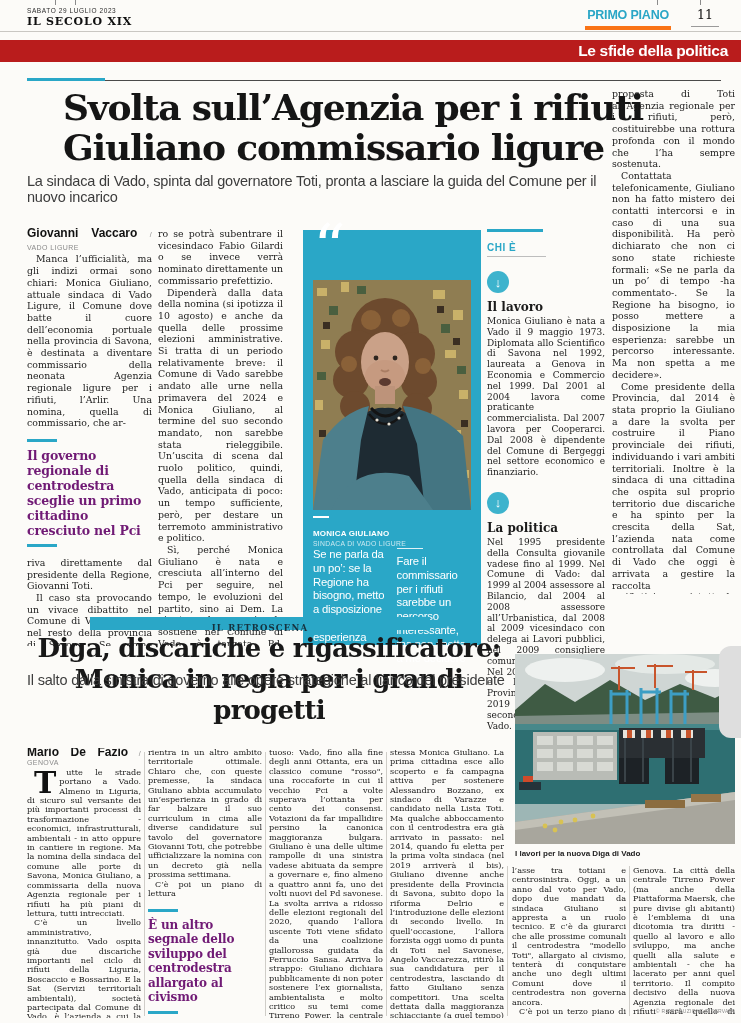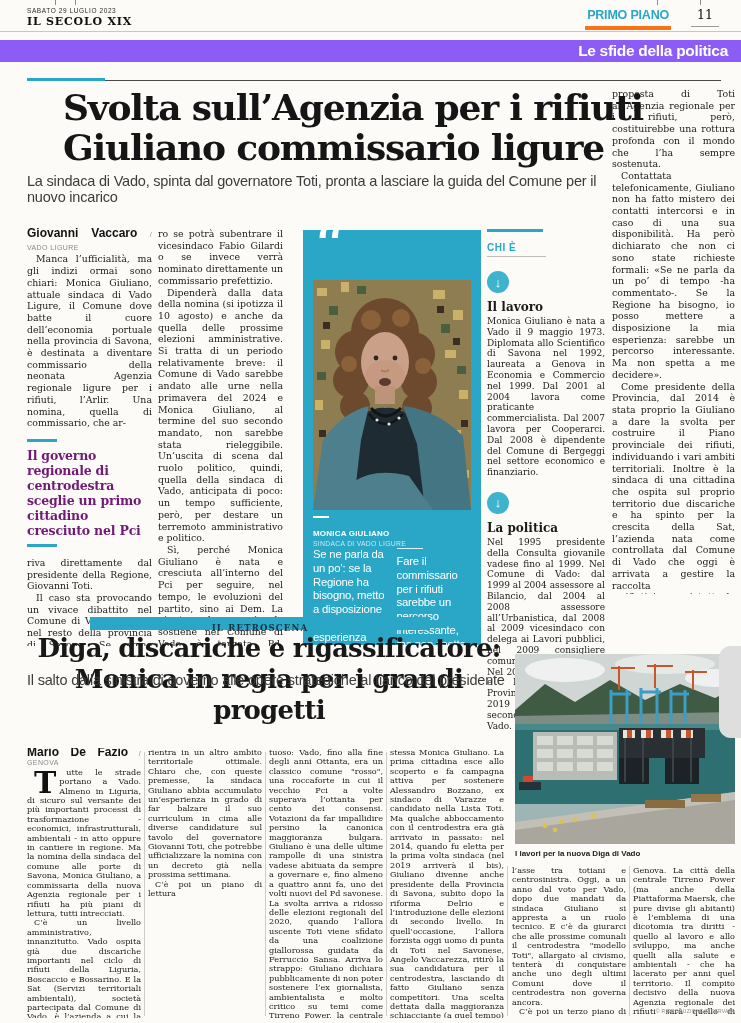--- a/index.html
+++ b/index.html
@@ -16,21 +16,21 @@
   
   .tick{position:absolute;top:0;width:1px;height:5px;background:#8b8b8b;}
   .date-line{left:27px;top:7px;font-size:6.5px;letter-spacing:.6px;color:#2b2b2b;font-family:"Liberation Sans",sans-serif;}
   .masthead{left:27px;top:15px;font-size:11px;font-weight:bold;letter-spacing:.8px;color:#101010;}
   .section-label{right:70px;top:8px;font-size:12.5px;font-weight:bold;letter-spacing:-.2px;color:#2aa6c6;
     font-family:"Liberation Sans",sans-serif;border-bottom:4px solid #f97316;padding:0 2px 4px 2px;}
   .page-number{right:22px;top:7px;font-size:12.5px;color:#111;border-bottom:1px solid #9a9a9a;padding:0 6px 4px 6px;}
   .head-rule{left:0;top:31px;width:741px;height:1px;background:#c9c7c2;}
 
   
-  .banner{left:0;top:40px;width:741px;height:22px;background:#8b5cf6;}
+  .banner{left:0;top:40px;width:741px;height:22px;background:#b91c1c;}
   .banner span{position:absolute;right:13px;top:2px;color:#fff;font-weight:bold;font-size:15.5px;letter-spacing:-.3px;
     font-family:"Liberation Sans",sans-serif;}
 
   
   .kicker-rule{left:27px;top:80px;width:694px;height:1px;background:#4a4a4a;}
   .kicker-accent{left:27px;top:78px;width:78px;height:3px;background:#2aa7c7;}
   .h1{left:27px;top:87px;width:585px;font-weight:bold;color:#151515;
     font-size:36px;line-height:40px;letter-spacing:-1.2px;margin-left:36px;}
   .standfirst1{left:27px;top:173px;width:585px;font-size:14.5px;color:#3c3c3c;letter-spacing:-.2px;
     font-family:"Liberation Sans",sans-serif;}
@@ -353,20 +353,25 @@
 
 <div class="abs bodycol-sm col-b1">
   <p class="byline"><b>Mario De Fazio</b> <i>/ GENOVA</i></p>
   <p><span class="dropcap">T</span><span>utte le strade portano a Vado. Almeno in Liguria, di sicuro sul versante dei più importanti processi di trasformazione - economici, infrastrutturali, ambientali - in atto oppure in cantiere in regione. Ma la nomina della sindaca del comune alle porte di Savona, Monica Giuliano, a commissaria della nuova Agenzia regionale per i rifiuti ha più piani di lettura, tutti intrecciati.</span></p>
   <p>C’è un livello amministrativo, innanzitutto. Vado ospita già due discariche importanti nel ciclo di rifiuti della Liguria, Boscaccio e Bossarino. E la Sat (Servizi territoriali ambientali), società partecipata dal Comune di Vado, è l’azienda a cui la Provincia di Savona ha affidato la gestione della raccolta rifiuti nella stragrande maggioranza dei Comuni savonesi, fatta eccezione per il capoluogo che</p>
 </div>
 
 <div class="abs bodycol-sm col-b2">
   <p>rientra in un altro ambito territoriale ottimale. Chiaro che, con queste premesse, la sindaca Giuliano abbia accumulato un’esperienza in grado di far balzare il suo curriculum in cima alle diverse candidature sul tavolo del governatore Giovanni Toti, che potrebbe ufficializzare la nomina con un decreto già nella prossima settimana.</p>
   <p>C’è poi un piano di lettura</p>
+  <div class="pullquote pq-sm">
+    <div class="pq-rule"></div>
+    <div class="pq-text">È un altro segnale dello sviluppo del centrodestra allargato al civismo</div>
+    <div class="pq-rule"></div>
+  </div>
 
 </div>
 
 <div class="abs bodycol-sm col-b3">
   <p>tuoso: Vado, fino alla fine degli anni Ottanta, era un classico comune "rosso", una roccaforte in cui il vecchio Pci a volte superava l’ottanta per cento dei consensi. Votazioni da far impallidire persino la canonica maggioranza bulgara. Giuliano è una delle ultime rampolle di una sinistra vadese abituata da sempre a governare e, fino almeno a quattro anni fa, uno dei volti nuovi del Pd savonese. La svolta arriva a ridosso delle elezioni regionali del 2020, quando l’allora uscente Toti viene sfidato da una coalizione giallorossa guidata da Ferruccio Sansa. Arriva lo strappo: Giuliano dichiara pubblicamente di non poter sostenere l’ex giornalista, ambientalista e molto critico su temi come Tirreno Power, la centrale a carbone che fu sequestrata dalla magistratura savonese e le cui vicende sono sfociate in un’inchiesta in cui fu indagata - per poi veder archiviare la sua posizione - la</p>
 </div>
 
 <div class="abs bodycol-sm col-b4">
   <p>stessa Monica Giuliano. La prima cittadina esce allo scoperto e fa campagna attiva per sostenere Alessandro Bozzano, ex sindaco di Varazze e candidato nella Lista Toti. Ma qualche abboccamento con il centrodestra era già arrivato in passato: nel 2014, quando fu eletta per la prima volta sindaca (nel 2019 arriverà il bis), Giuliano divenne anche presidente della Provincia di Savona, subito dopo la riforma Delrio e l’introduzione delle elezioni di secondo livello. In quell’occasione, l’allora forzista oggi uomo di punta di Toti nel Savonese, Angelo Vaccarezza, ritirò la sua candidatura per il centrodestra, lasciando di fatto Giuliano senza competitori. Una scelta dettata dalla maggioranza schiacciante (a quel tempo) di sindaci e consiglieri comunali per il centrosinistra, ma che inaugura una nuova stagione. Non a caso, sempre alle provinciali, fece scalpore pochi mesi fa</p>
 </div>

